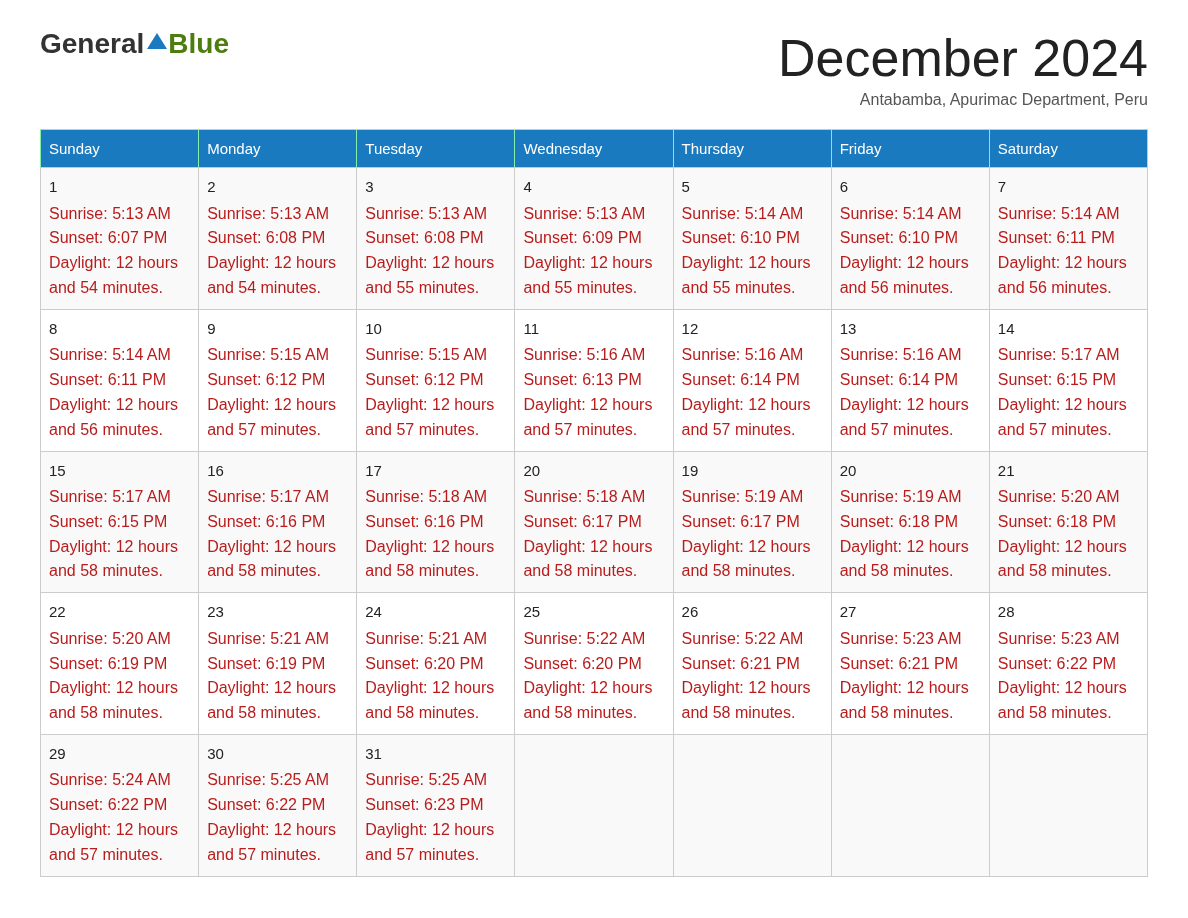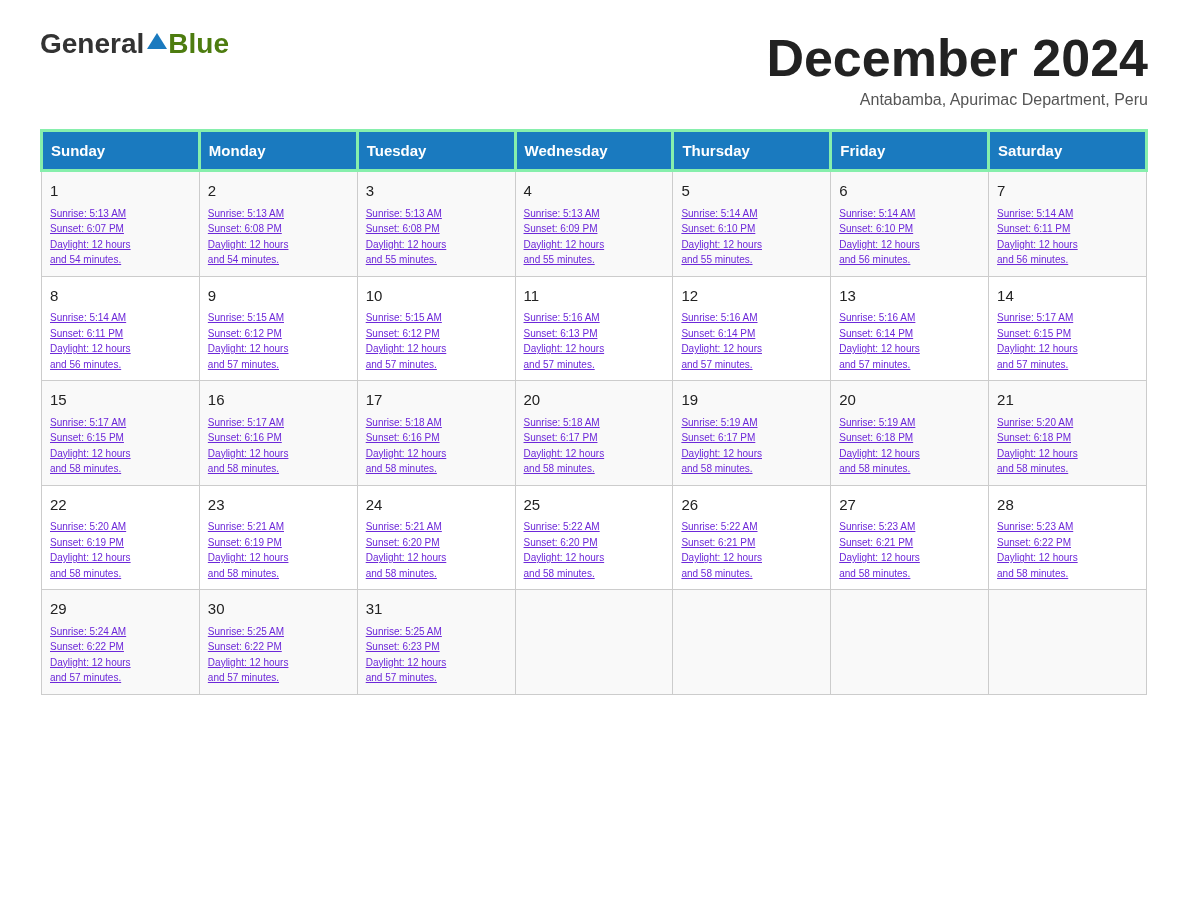--- a/index.html
+++ b/index.html
@@ -32,21 +32,21 @@
       color: #4d7c0f;
       line-height: 1;
       display: flex;
       align-items: center;
     }
     .title-block {
       text-align: right;
     }
     .month-title {
       font-size: 52px;
-      font-weight: bold;
+      font-weight: normal;
       color: #222;
       line-height: 1.1;
     }
     .location-title {
       font-size: 16px;
       color: #555;
       margin-top: 4px;
     }
     .calendar-table {
       width: 100%;
@@ -54,43 +54,42 @@
       font-size: 13px;
     }
     .calendar-table thead tr {
       background-color: #1a7abf;
       color: #fff;
     }
     .calendar-table thead th {
       padding: 10px 8px;
       text-align: left;
       font-size: 15px;
-      font-weight: bold;
-      border: 3px solid #86efac;
+      font-weight: normal;
+      border: 1px solid #86efac;
     }
     .calendar-table tbody td {
       vertical-align: top;
       padding: 8px;
       border: 1px solid #ccc;
       width: 14.28%;
       min-height: 100px;
       color: #333;
       line-height: 1.5;
     }
     .day-number {
       font-size: 15px;
       font-weight: normal;
       margin-bottom: 3px;
       color: #222;
     }
     .day-info {
-      font-size: 10px;
-      color: #6d28d9;
+      font-size: 16px;
+      color: #b91c1c;
       line-height: 1.55;
-      text-decoration: underline;
     }
     .empty-cell {
       background: #fff;
     }
     tbody tr:nth-child(odd) td {
       background-color: #f9f9f9;
     }
     tbody tr:nth-child(even) td {
       background-color: #fff;
     }

